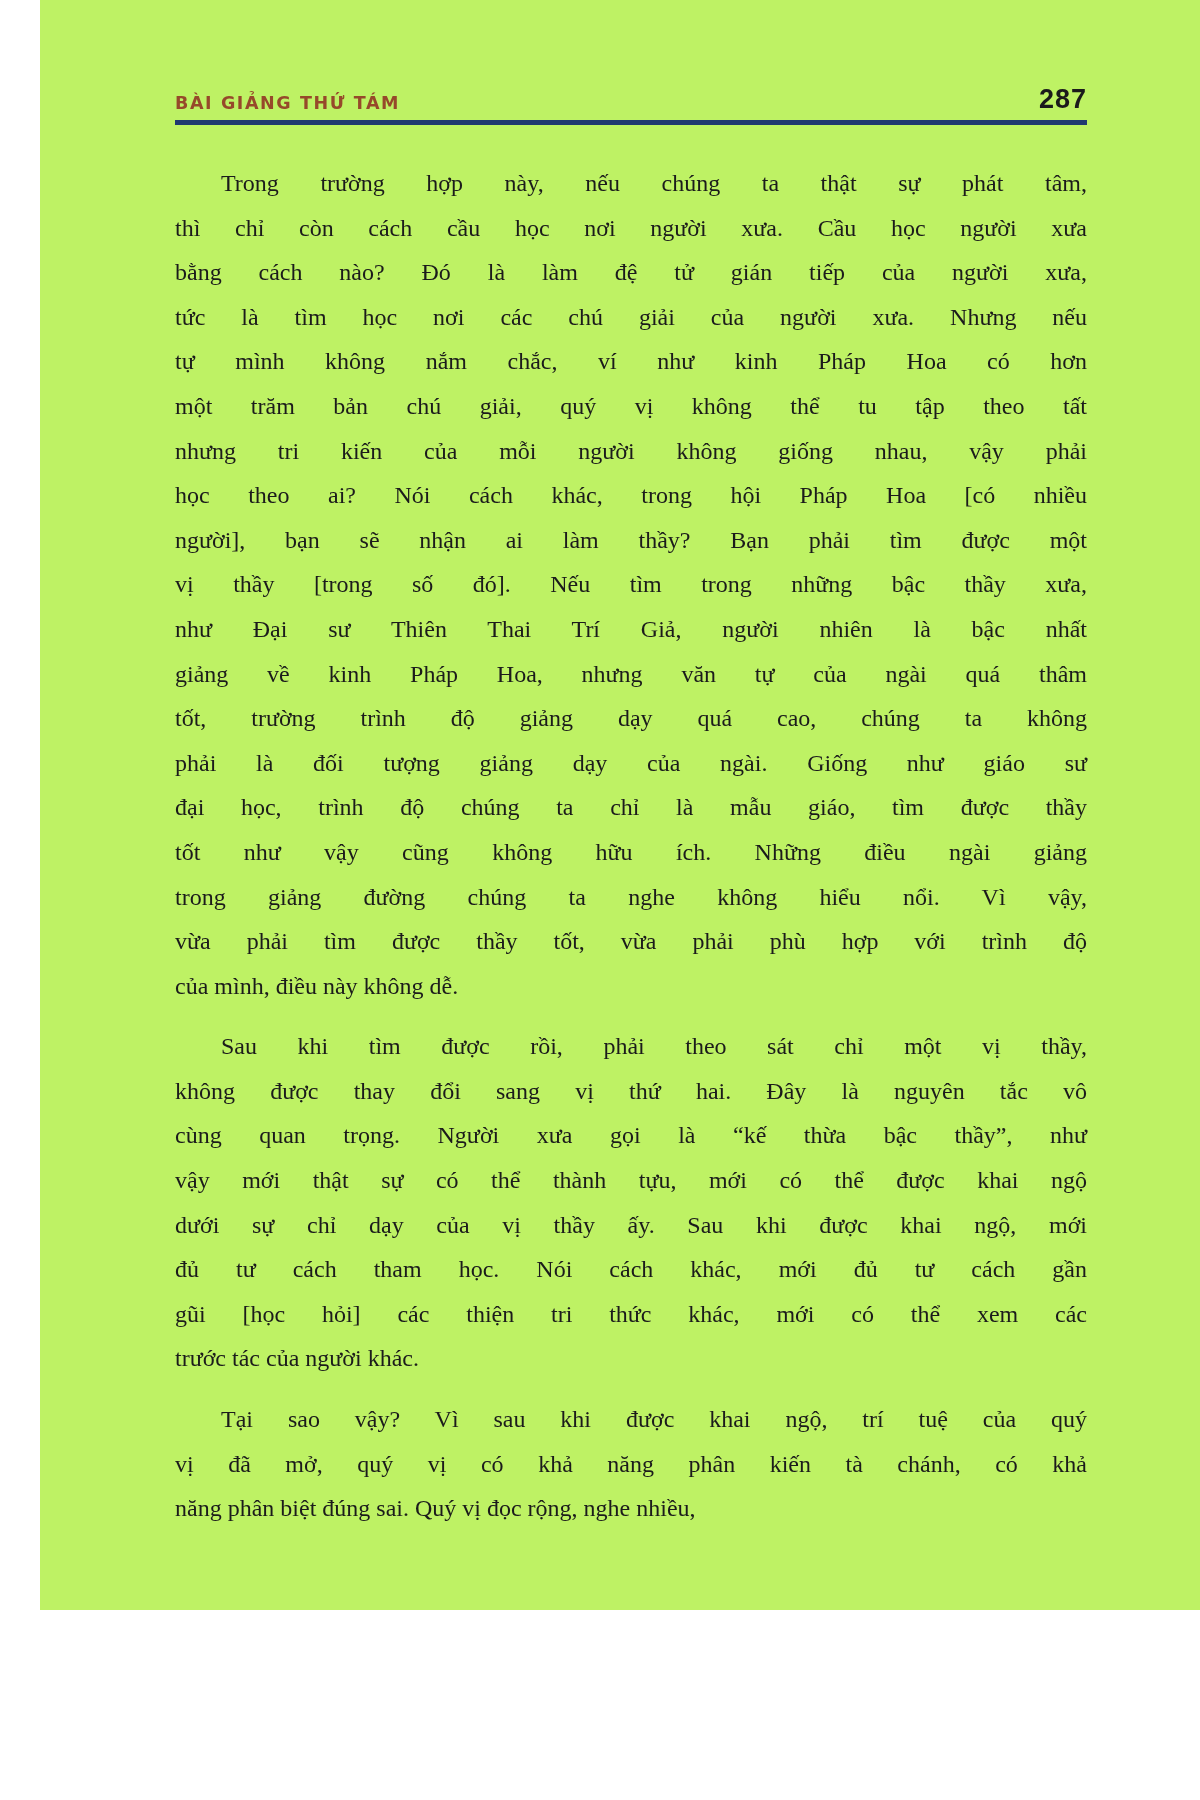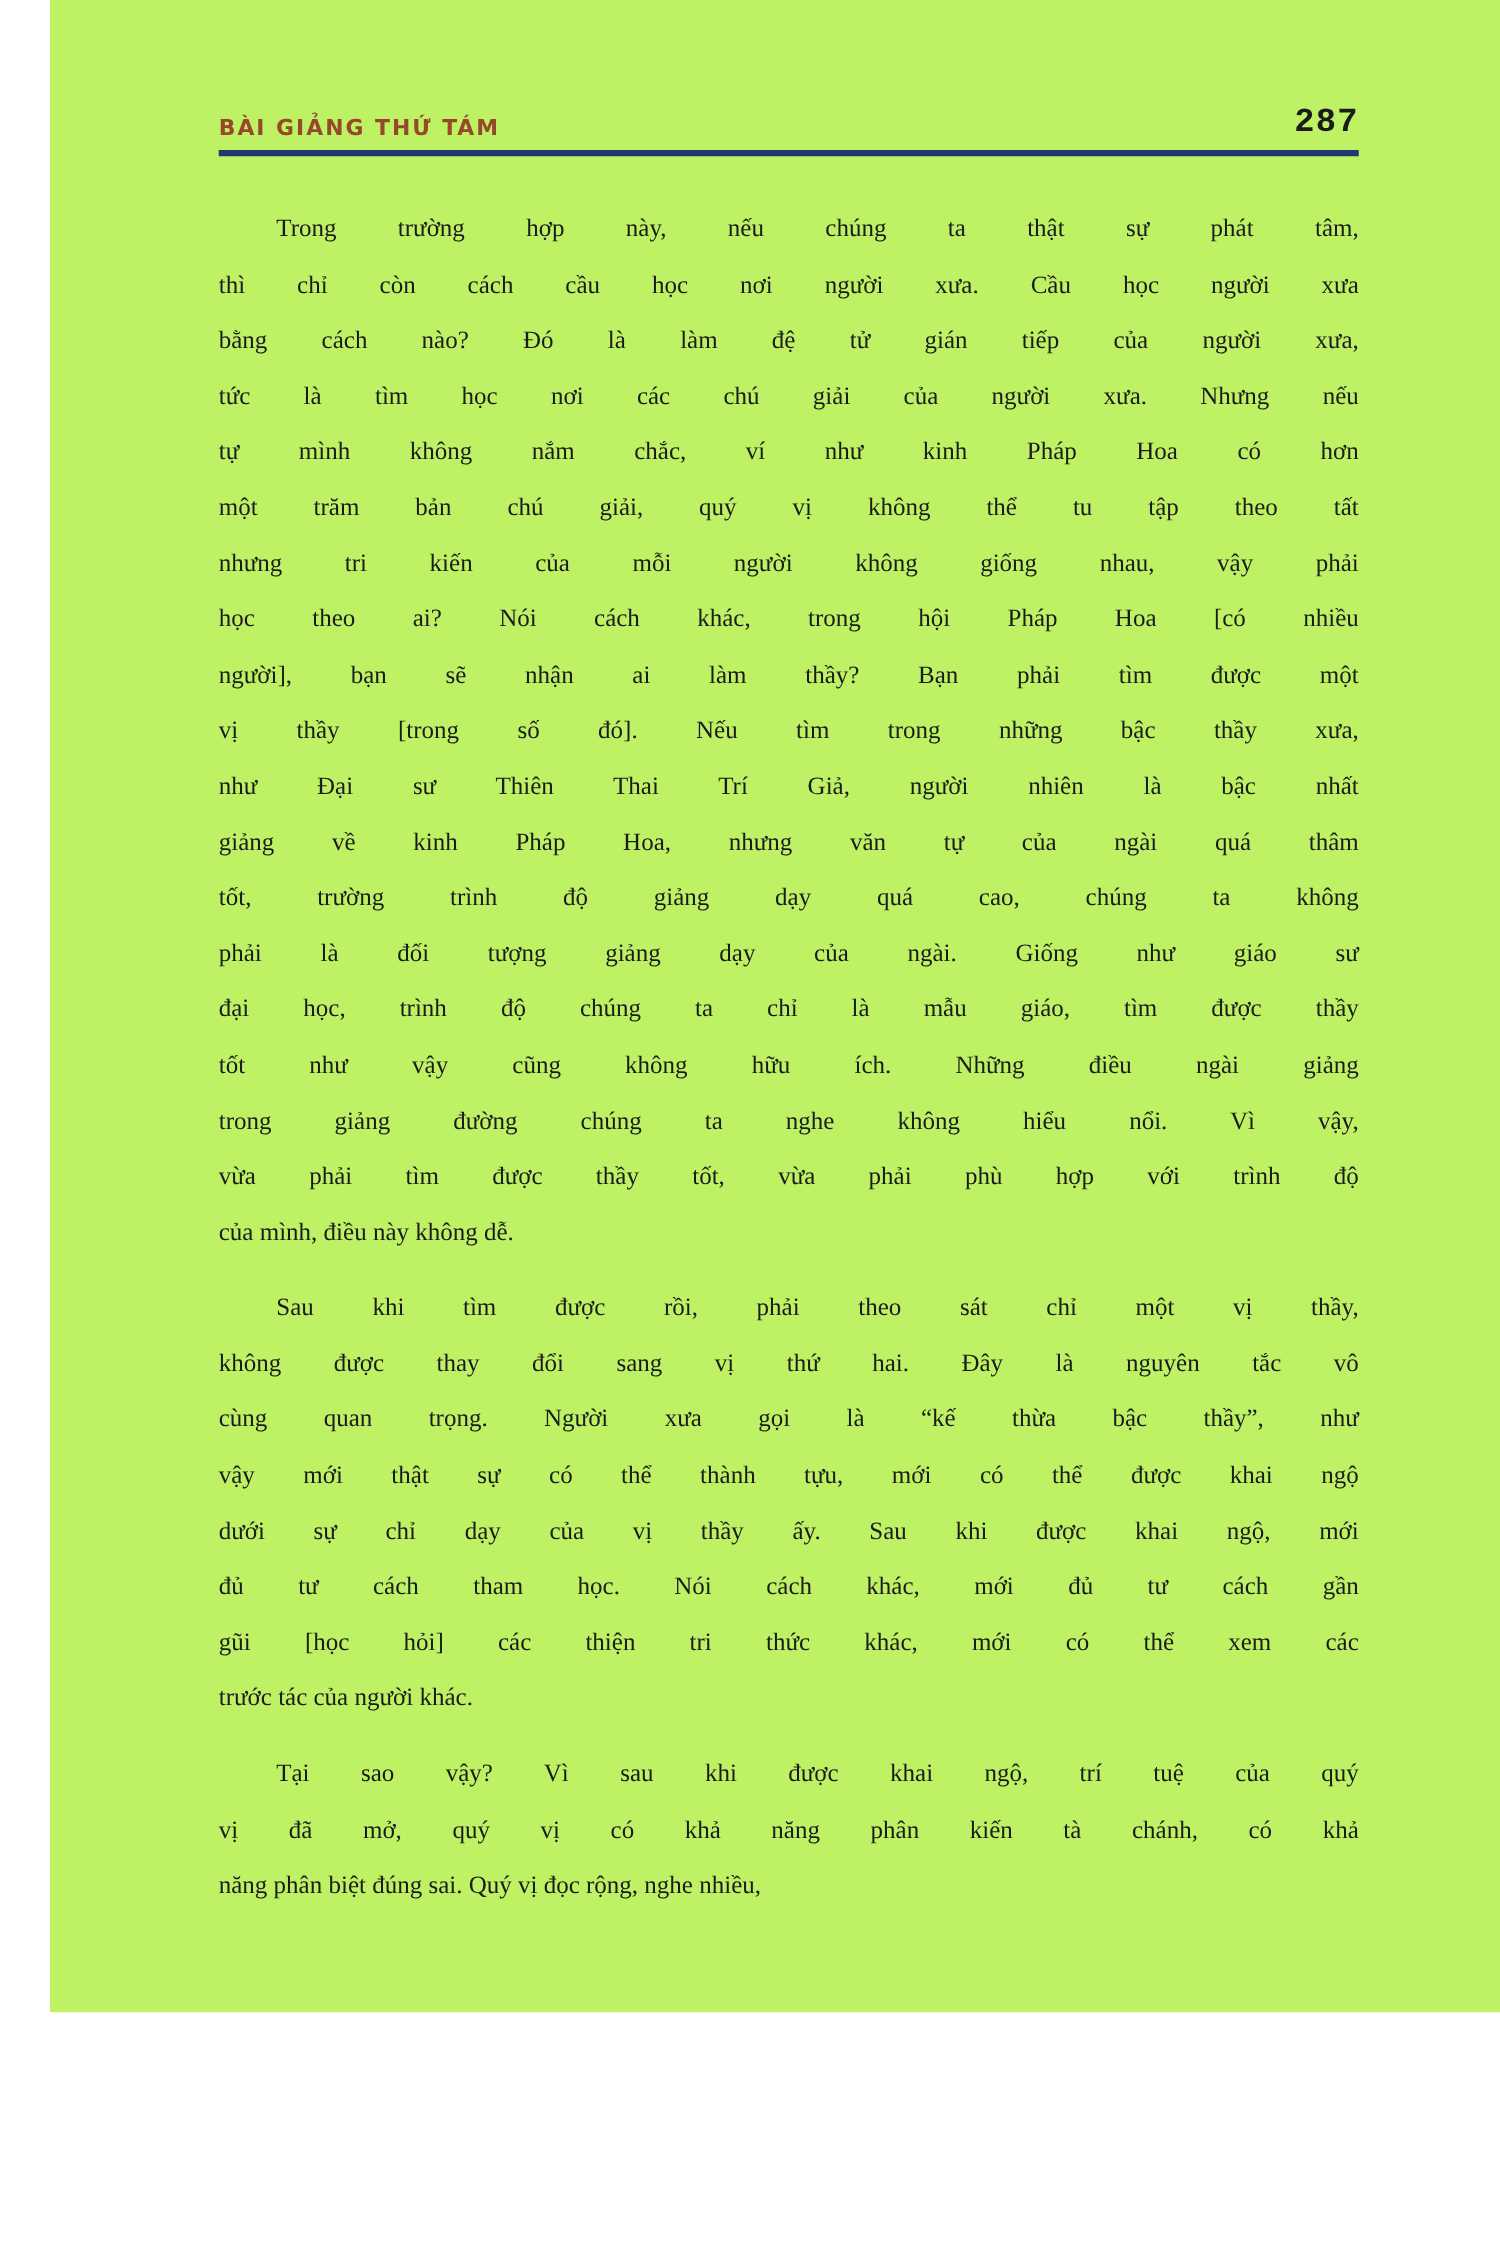--- a/index.html
+++ b/index.html
@@ -29,30 +29,30 @@
     padding-bottom: 7px;
   }
   .running-header .section-title {
     font-family: "DejaVu Sans", "Liberation Sans", sans-serif;
     font-weight: bold;
     font-size: 17.5px;
     letter-spacing: 1.6px;
     color: #96492a;
   }
   .running-header .page-number {
-    font-family: Liberation Mono, monospace;
+    font-family: Liberation Sans, sans-serif;
     font-weight: bold;
     font-size: 27px;
     letter-spacing: 1px;
     color: #1b1b1b;
     line-height: 1;
   }
   .body-text {
     margin-top: 36px;
-    font-size: 20px;
+    font-size: 24px;
     line-height: 44.6px;
     color: #1b1b1b;
     font-family: Liberation Serif, serif;
   }
   .paragraph {
     margin: 0 0 16px 0;
   }
   .paragraph:last-child {
     margin-bottom: 0;
   }

